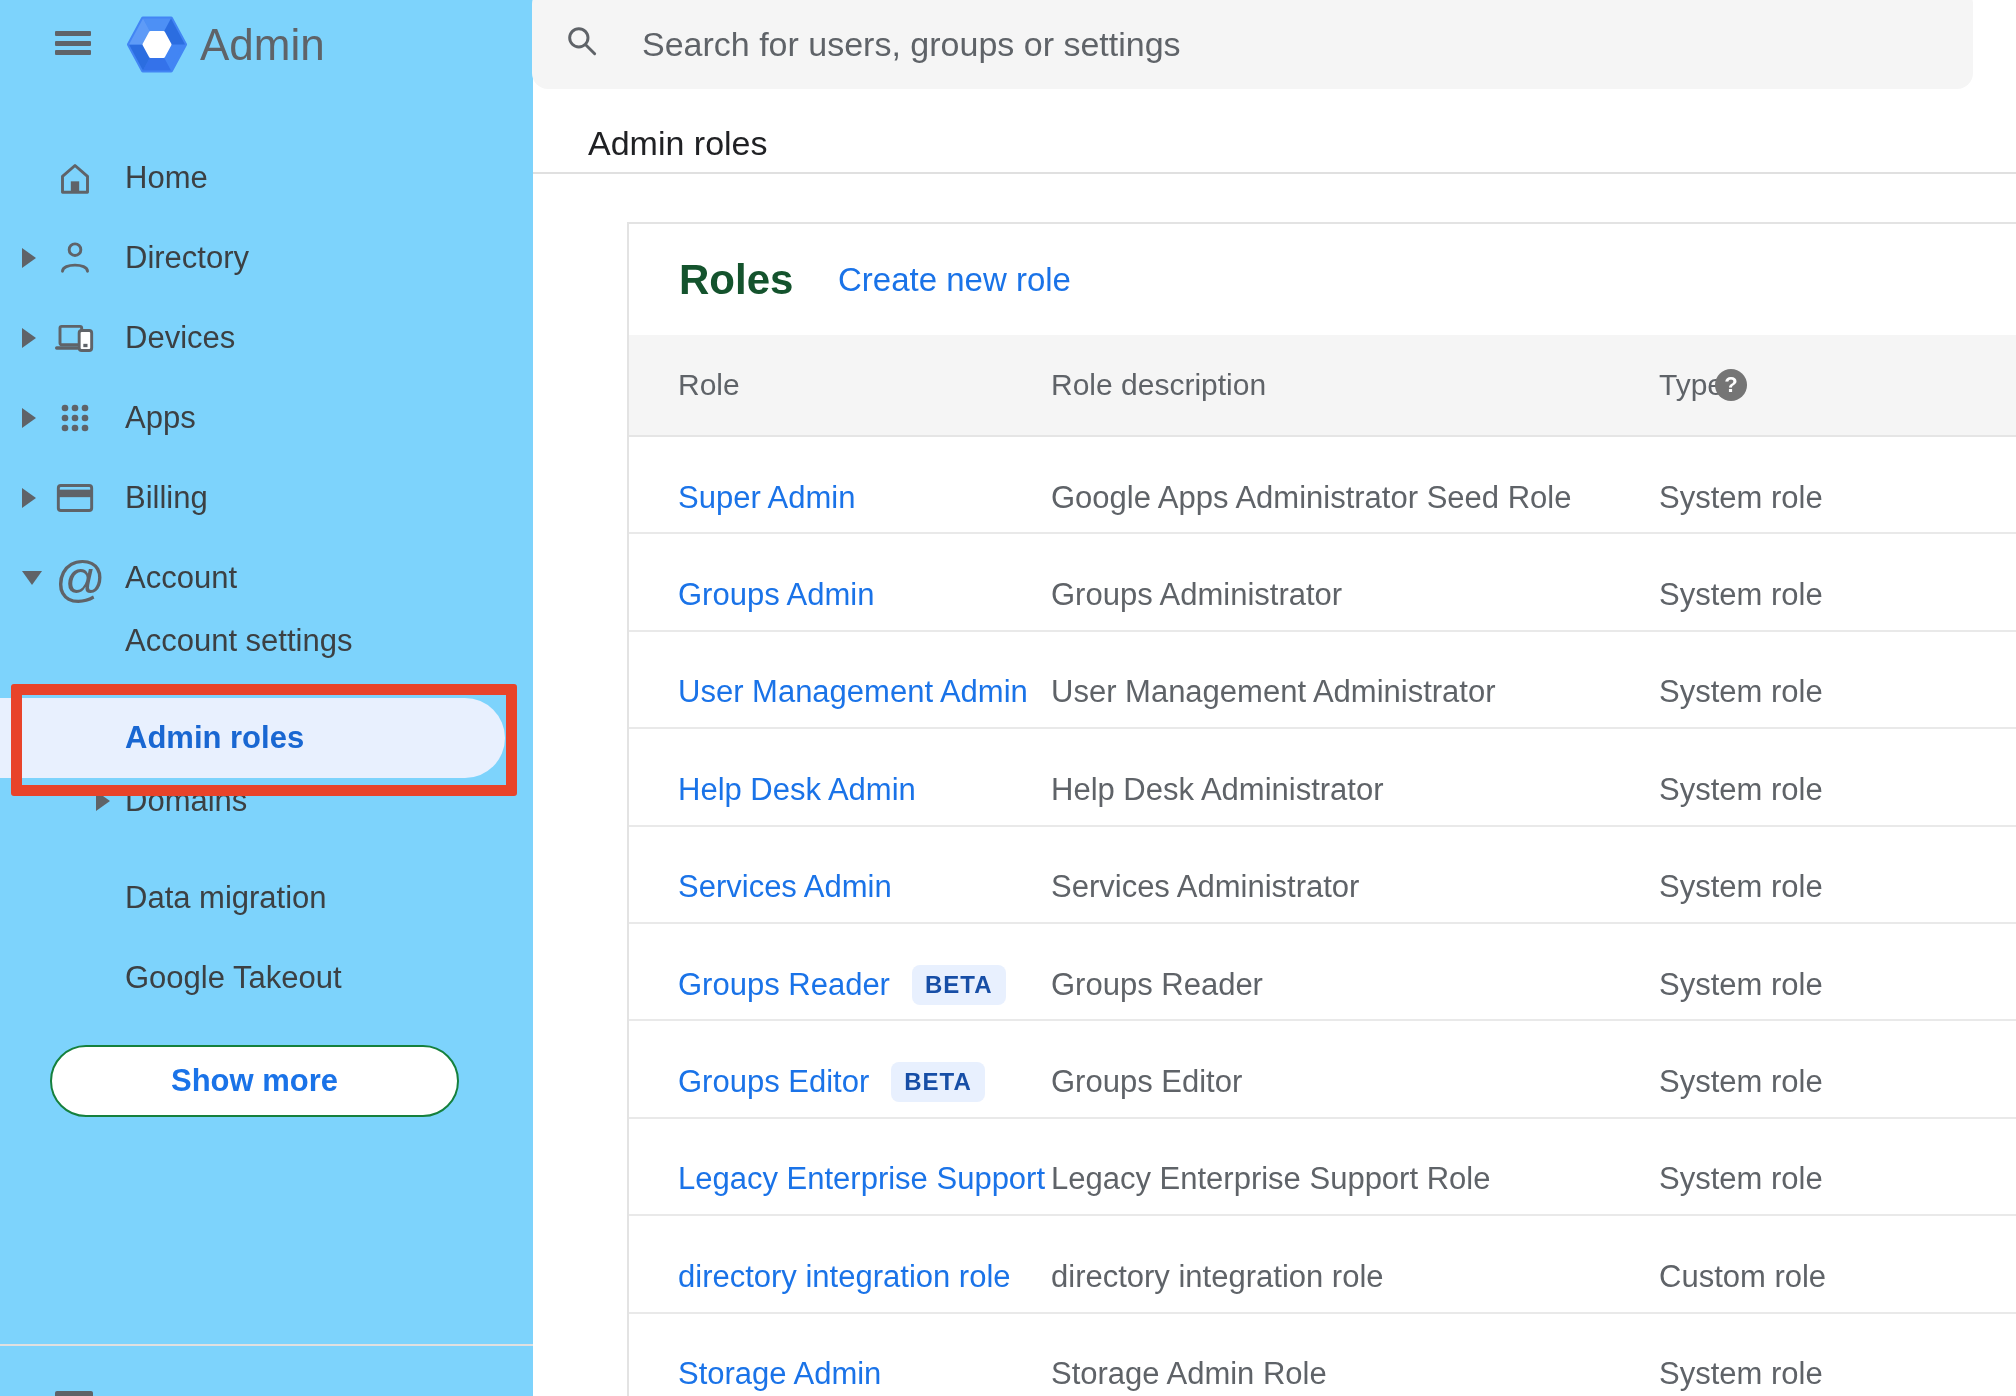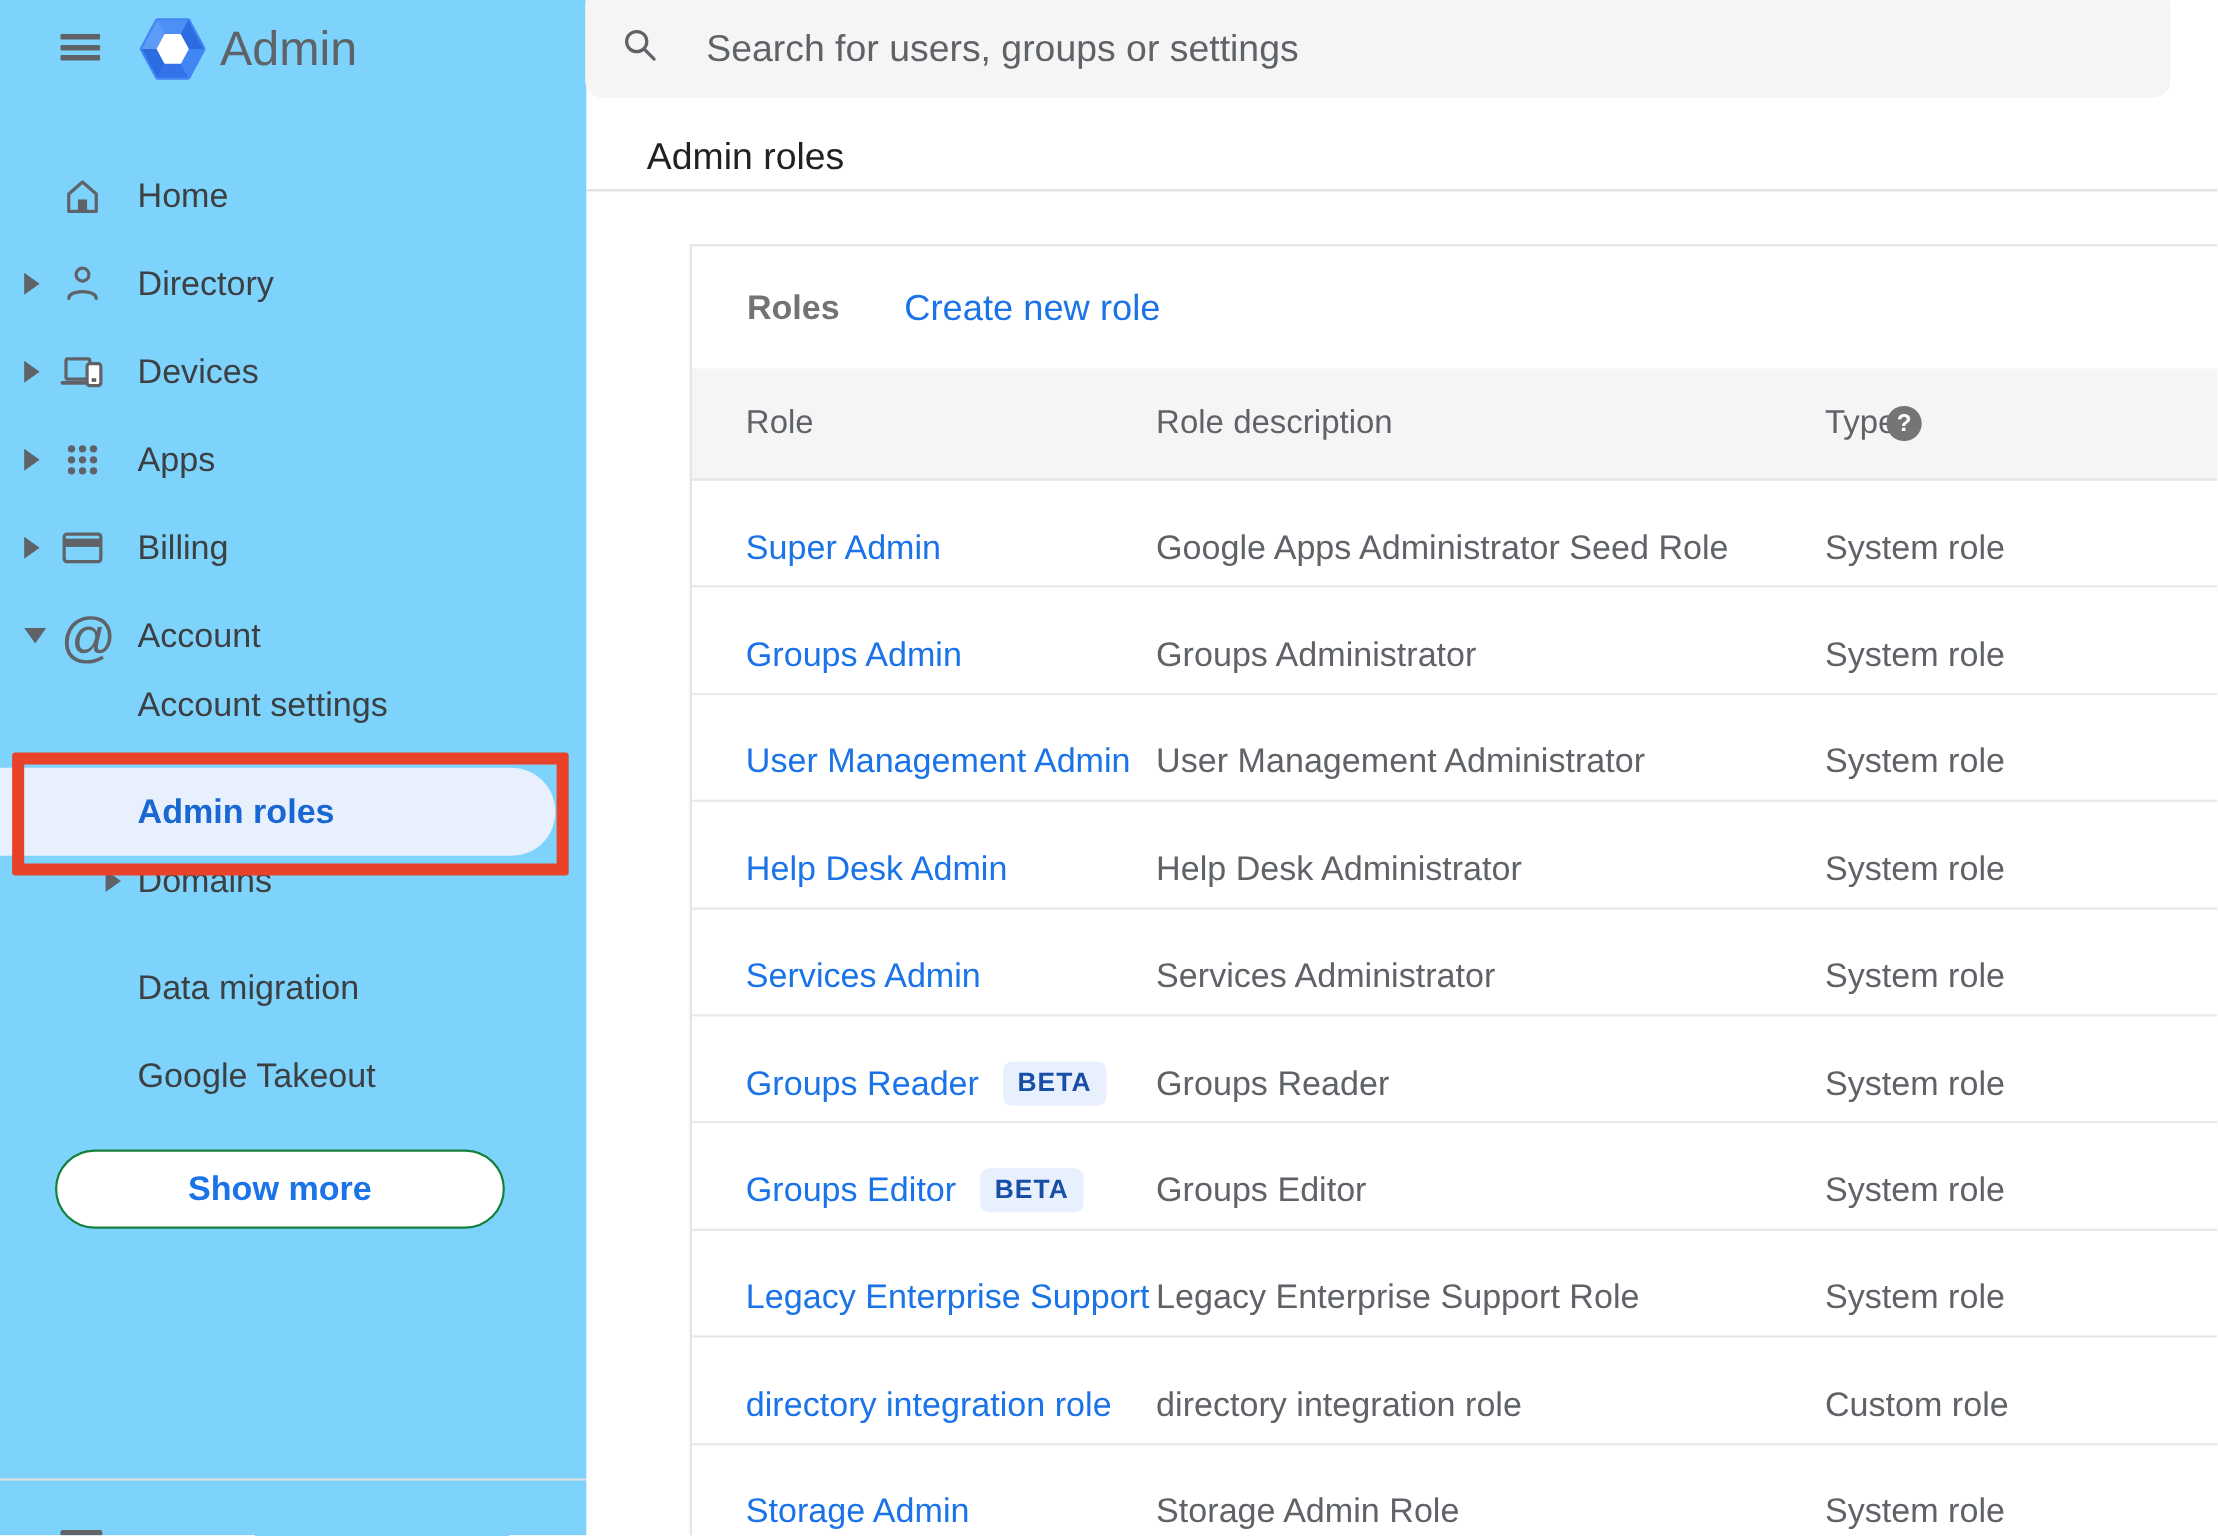--- a/index.html
+++ b/index.html
@@ -34,22 +34,22 @@
   .search-bar{position:absolute;left:532px;top:-12px;width:1441px;height:101px;background:#f5f5f5;border-radius:16px;}
   .search-icon{position:absolute;left:31px;top:34px;width:40px;height:40px;}
   .search-input{position:absolute;left:108px;top:20px;width:1250px;height:70px;border:none;outline:none;background:transparent;font-family:"Liberation Sans",sans-serif;font-size:34px;color:#3c4043;}
   .search-input::placeholder{color:#5f6368;opacity:1;}
   .breadcrumb{position:absolute;left:588px;top:113px;height:60px;line-height:60px;font-size:34px;color:#202124;}
   .content-divider{position:absolute;left:533px;top:172px;width:1483px;height:2px;background:#e0e0e0;}
 
   
   .card{position:absolute;left:627px;top:222px;width:1389px;height:1174px;background:#fff;border-left:2px solid #e3e3e3;border-top:2px solid #e3e3e3;box-sizing:content-box;}
   .card-head{position:absolute;left:0;top:0;width:100%;height:111px;}
-  .card-title{position:absolute;left:50px;top:0;height:111px;line-height:111px;font-size:31px;font-weight:700;color:#737373;}
-  .create-link{position:absolute;left:193px;top:0;height:111px;line-height:111px;font-size:33px;color:#1a73e8;text-decoration:none;cursor:pointer;}
+  .card-title{position:absolute;left:50px;top:0;height:111px;line-height:111px;font-size:42px;font-weight:700;color:#14532d;}
+  .create-link{position:absolute;left:209px;top:0;height:111px;line-height:111px;font-size:33px;color:#1a73e8;text-decoration:none;cursor:pointer;}
   .thead{position:absolute;left:0;top:111px;width:100%;height:100px;background:#f5f5f5;border-bottom:2px solid #e5e5e5;box-sizing:content-box;}
   .th{position:absolute;top:0;height:100px;line-height:100px;font-size:30px;color:#5f6368;}
   .th-role{left:49px;} .th-desc{left:422px;} .th-type{left:1030px;}
   .help-icon{position:absolute;left:1086px;top:34px;width:32px;height:32px;border-radius:50%;background:#757575;color:#fff;font-size:22px;font-weight:700;display:flex;align-items:center;justify-content:center;cursor:pointer;}
   .tbody{position:absolute;left:0;top:213px;width:100%;}
   .trow{position:relative;width:100%;height:97.4px;border-bottom:2px solid #e9e9e9;box-sizing:border-box;}
   .cell{position:absolute;top:13px;height:100%;display:flex;align-items:center;font-size:31px;}
   .cell.role{left:49px;width:370px;}
   .cell.desc{left:422px;width:600px;color:#5f6368;}
   .cell.type{left:1030px;width:320px;color:#5f6368;}

